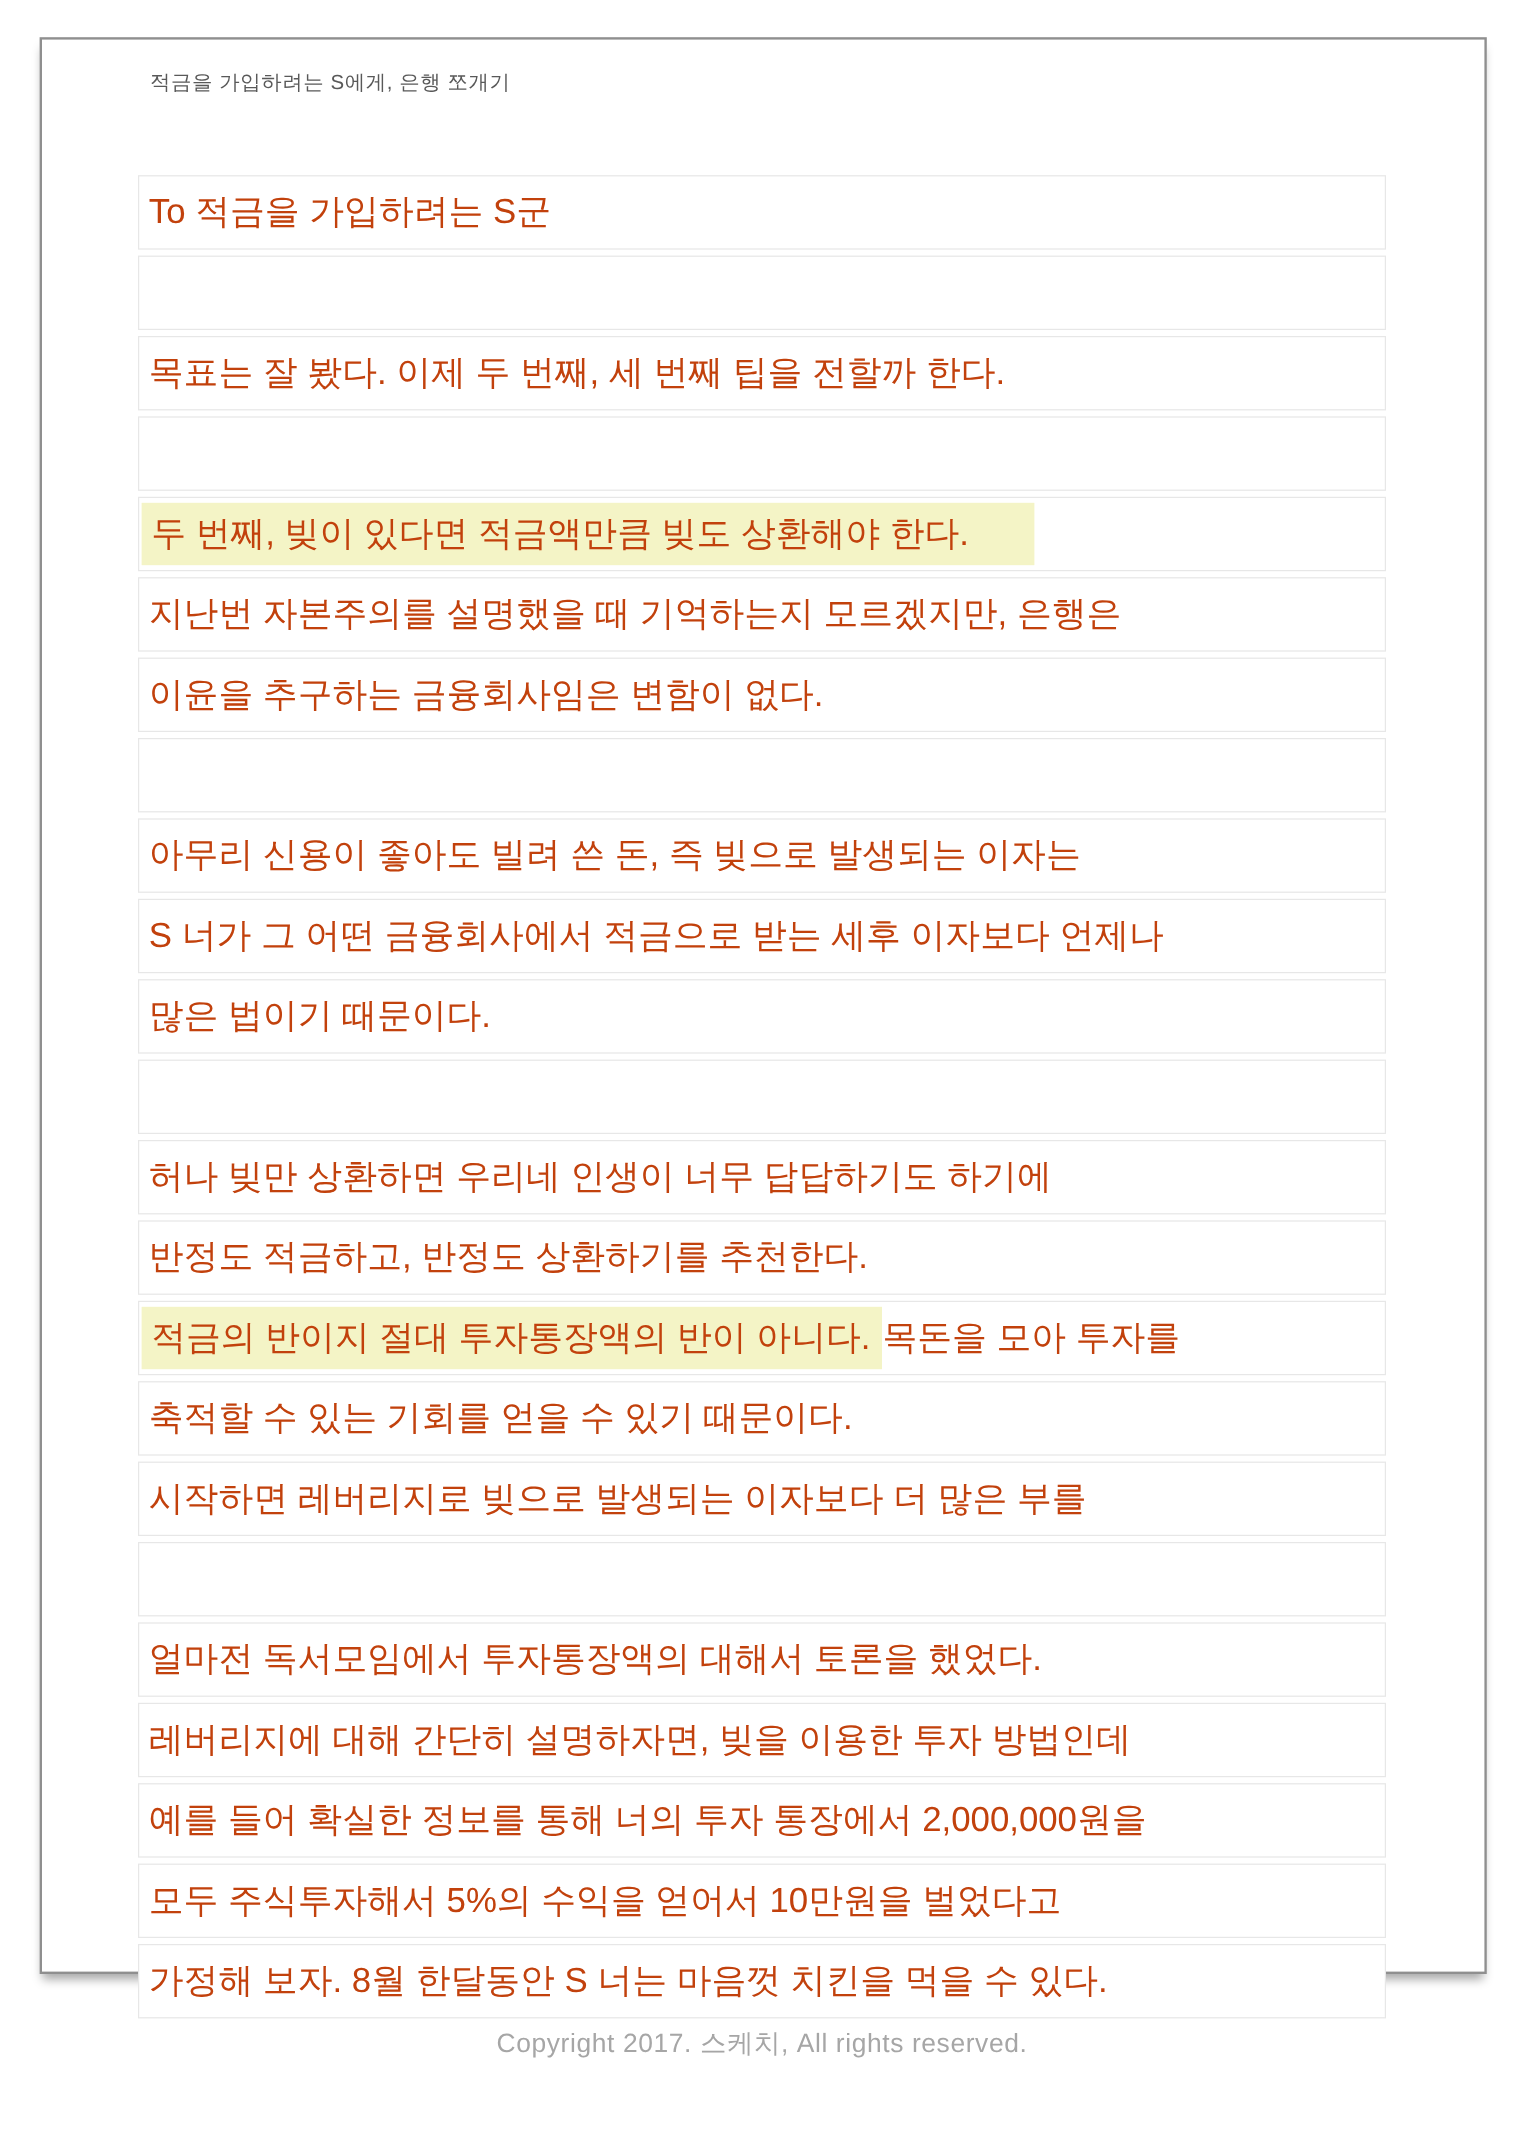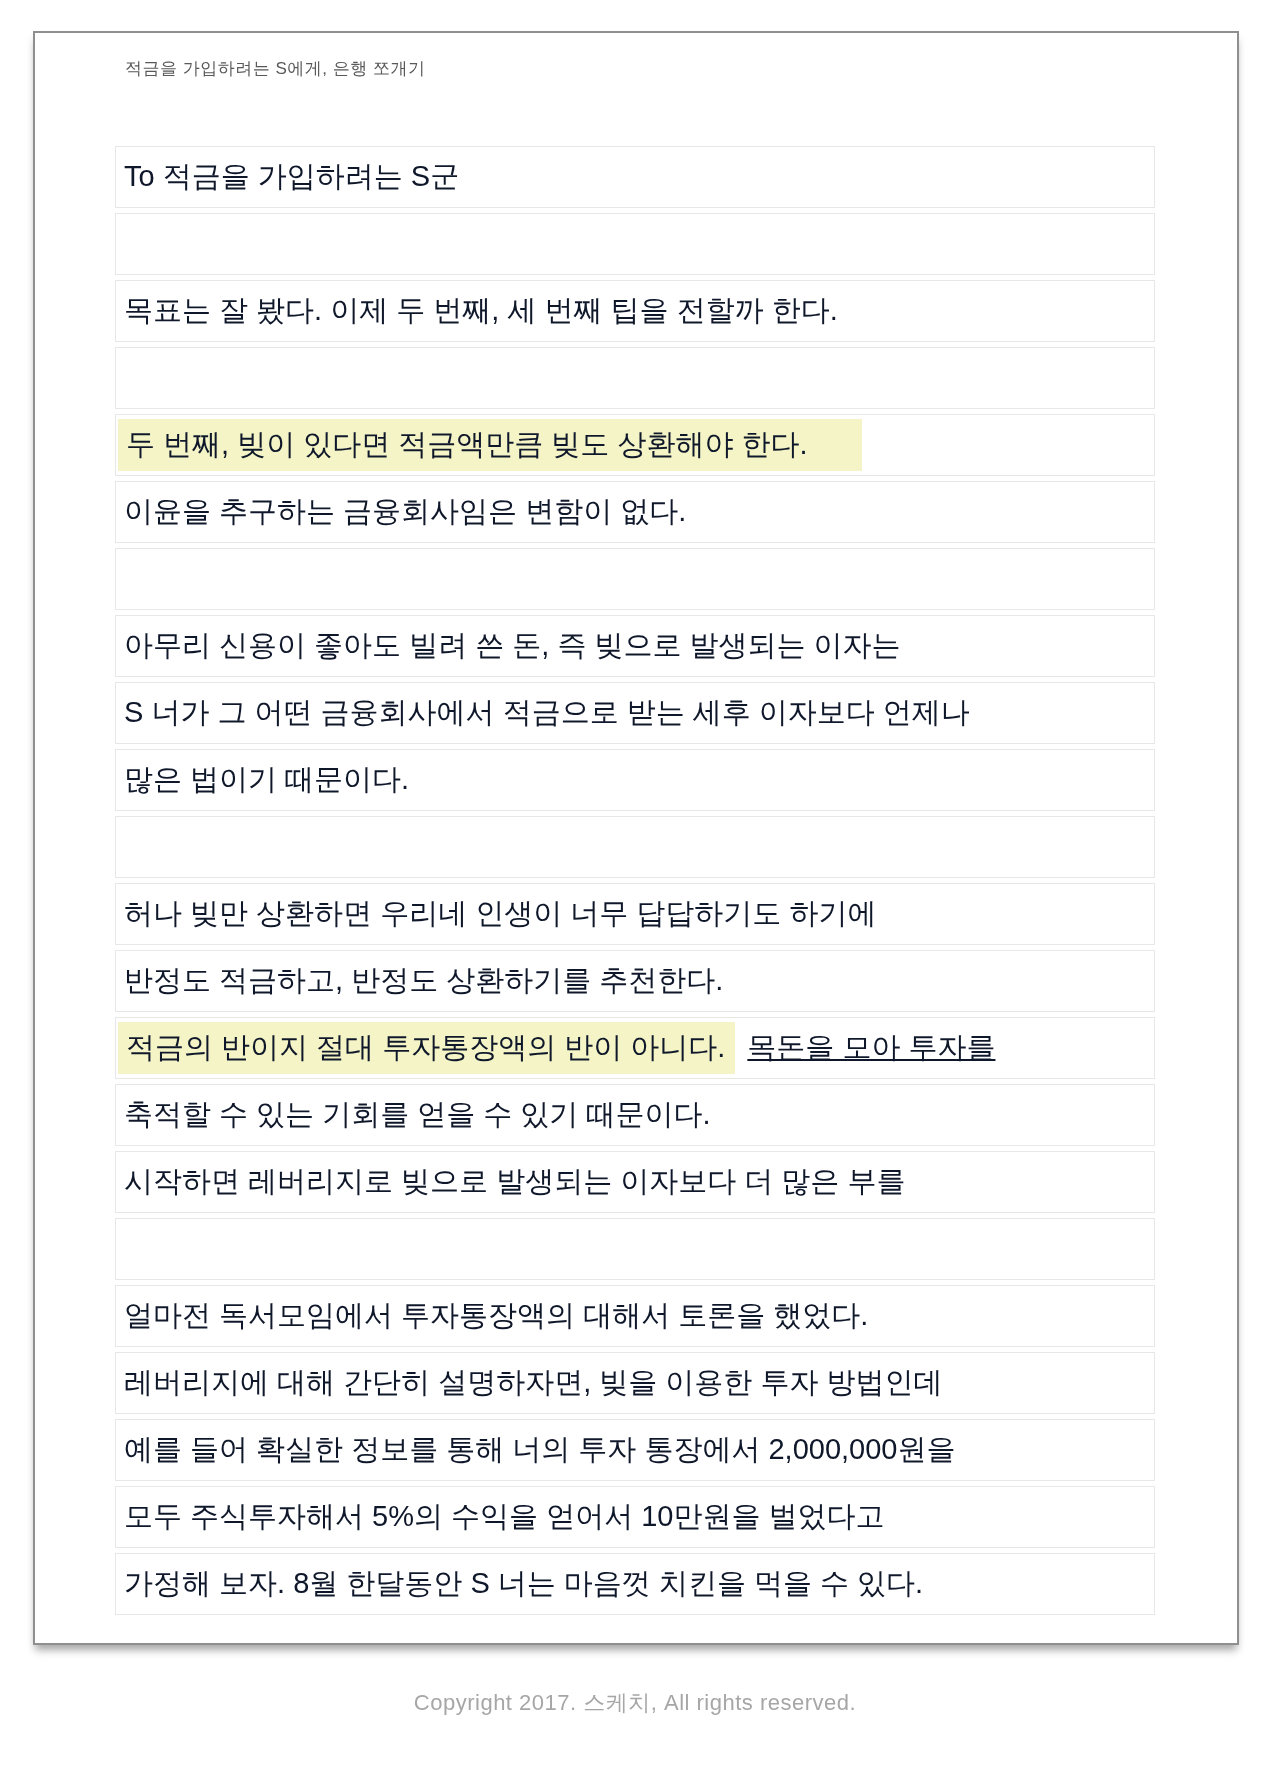--- a/index.html
+++ b/index.html
@@ -44,21 +44,21 @@
   .row {
     box-sizing: border-box;
     height: 62px;
     margin-bottom: 5px;
     border: 1px solid #e7e7e7;
     background: #ffffff;
     display: flex;
     align-items: center;
     padding: 0 8px;
     font-size: 29px;
-    color: #0f172a;
+    color: #c2410c;
     white-space: nowrap;
     overflow: hidden;
   }
   .row.hl-row {
     padding: 2px;
   }
   .txt {
     display: inline-block;
   }
   .hl-chunk {
@@ -66,22 +66,21 @@
     align-self: stretch;
     display: inline-flex;
     align-items: center;
     padding: 0 10px 0 8px;
     margin: 2px 0;
   }
   .hl-wide {
     padding-right: 54px;
   }
   .after-chunk {
-    margin-left: 12px;
-    text-decoration: underline;
+    margin-left: 0;
   }
   .page-footer {
     position: absolute;
     left: 80px;
     top: 1655px;
     width: 1040px;
     text-align: center;
     font-size: 22px;
     color: #a6a6a6;
     letter-spacing: 0.5px;
@@ -98,20 +97,23 @@
         <div class="row">
           <span class="txt">To 적금을 가입하려는 S군</span>
         </div>
         <div class="row"></div>
         <div class="row">
           <span class="txt">목표는 잘 봤다. 이제 두 번째, 세 번째 팁을 전할까 한다.</span>
         </div>
         <div class="row"></div>
         <div class="row hl-row">
           <span class="hl-chunk hl-wide">두 번째, 빚이 있다면 적금액만큼 빚도 상환해야 한다.</span>
+        </div>
+        <div class="row">
+          <span class="txt">지난번 자본주의를 설명했을 때 기억하는지 모르겠지만, 은행은</span>
         </div>
         <div class="row">
           <span class="txt">이윤을 추구하는 금융회사임은 변함이 없다.</span>
         </div>
         <div class="row"></div>
         <div class="row">
           <span class="txt">아무리 신용이 좋아도 빌려 쓴 돈, 즉 빚으로 발생되는 이자는</span>
         </div>
         <div class="row">
           <span class="txt">S 너가 그 어떤 금융회사에서 적금으로 받는 세후 이자보다 언제나</span>

